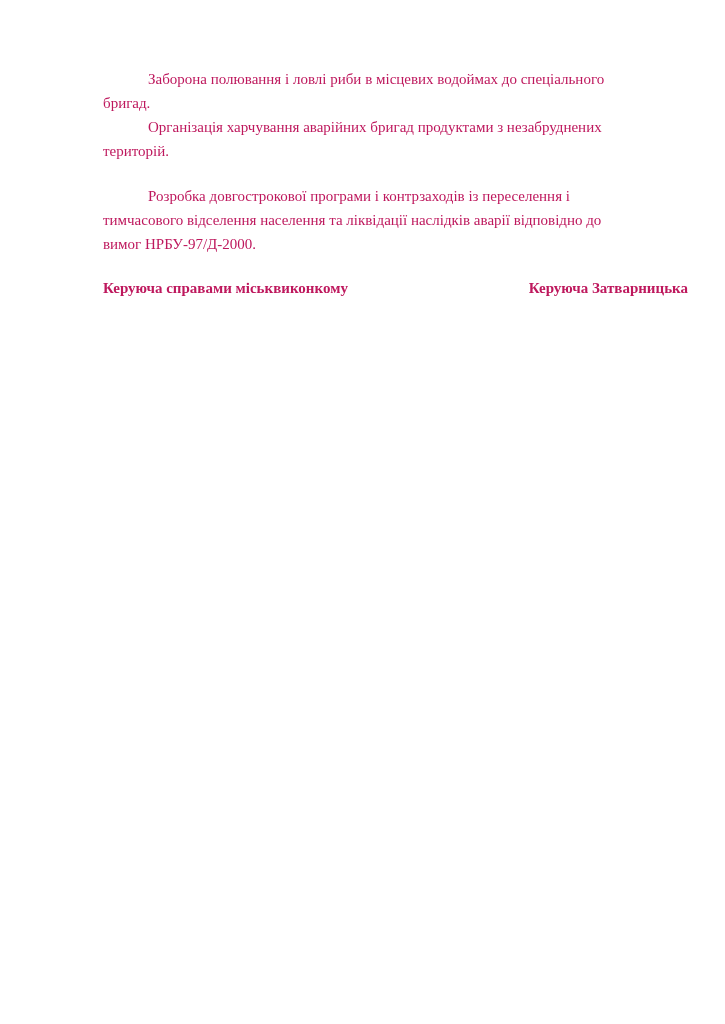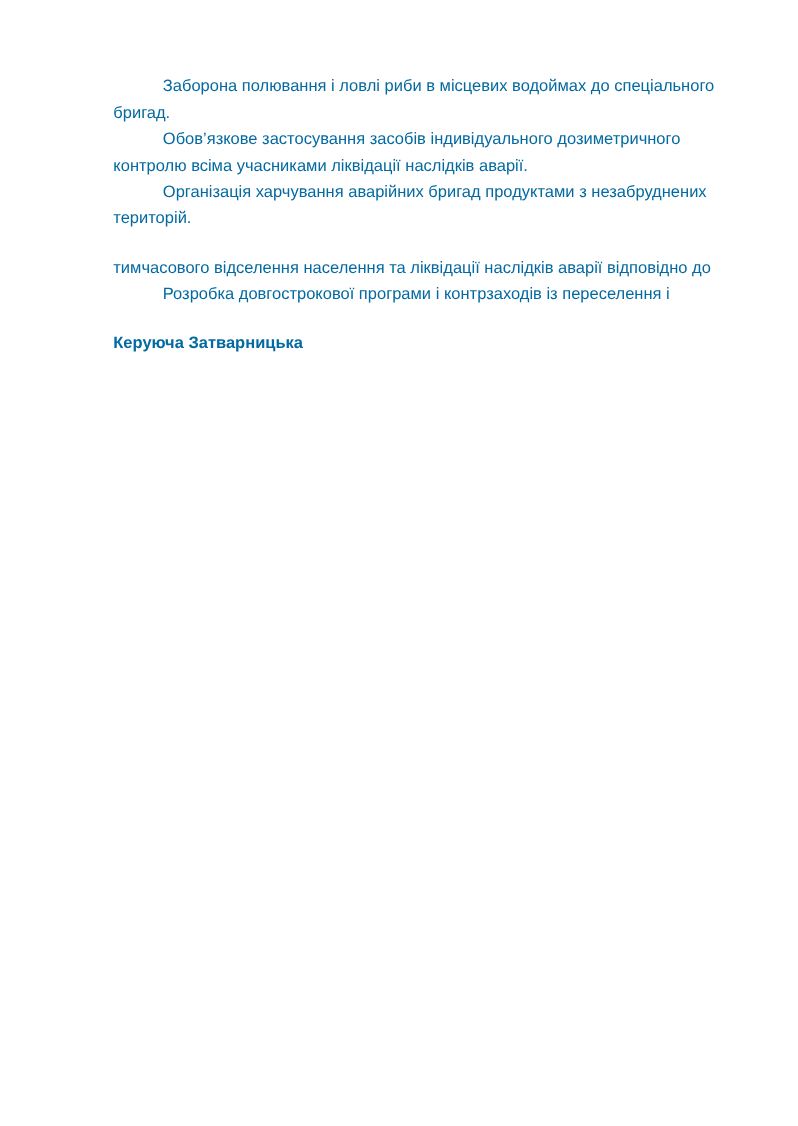--- a/index.html
+++ b/index.html
@@ -5,23 +5,23 @@
   html, body {
     margin: 0;
     padding: 0;
     background: #ffffff;
   }
   .page {
     position: relative;
     width: 725px;
     height: 1024px;
     background: #ffffff;
-    font-family: Liberation Sans, sans-serif;
+    font-family: Liberation Serif, serif;
     font-size: 15px;
-    color: #0369a1;
+    color: #be185d;
     overflow: hidden;
   }
   .content {
     position: absolute;
     top: 67px;
     left: 103px;
     width: 585px;
     line-height: 24px;
   }
   .para {
@@ -51,33 +51,31 @@
 <body>
 
 <div class="page">
   <div class="content">
 
     <p class="para">
       <span class="line indent">Заборона полювання і ловлі риби в місцевих водоймах до спеціального</span>
       <span class="line">бригад.</span>
     </p>
 
-    <p class="para">
-      <span class="line indent">Обов’язкове застосування засобів індивідуального дозиметричного</span>
-      <span class="line">контролю всіма учасниками ліквідації наслідків аварії.</span>
-    </p>
 
     <p class="para">
       <span class="line indent">Організація харчування аварійних бригад продуктами з незабруднених</span>
       <span class="line">територій.</span>
     </p>
 
     <p class="para para-gap">
+      <span class="line indent">Розробка довгострокової програми і контрзаходів із переселення і</span>
       <span class="line">тимчасового відселення населення та ліквідації наслідків аварії відповідно до</span>
-      <span class="line indent">Розробка довгострокової програми і контрзаходів із переселення і</span>
+      <span class="line">вимог НРБУ-97/Д-2000.</span>
     </p>
 
     <div class="signature">
+      <span>Керуюча справами міськвиконкому</span>
       <span>Керуюча Затварницька</span>
     </div>
 
   </div>
 </div>
 
 </body></html>

